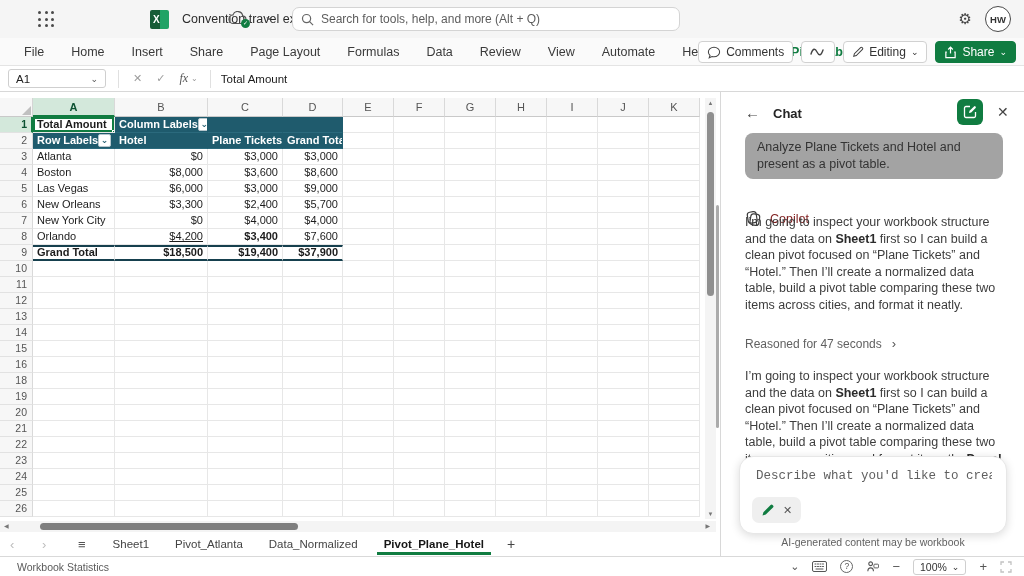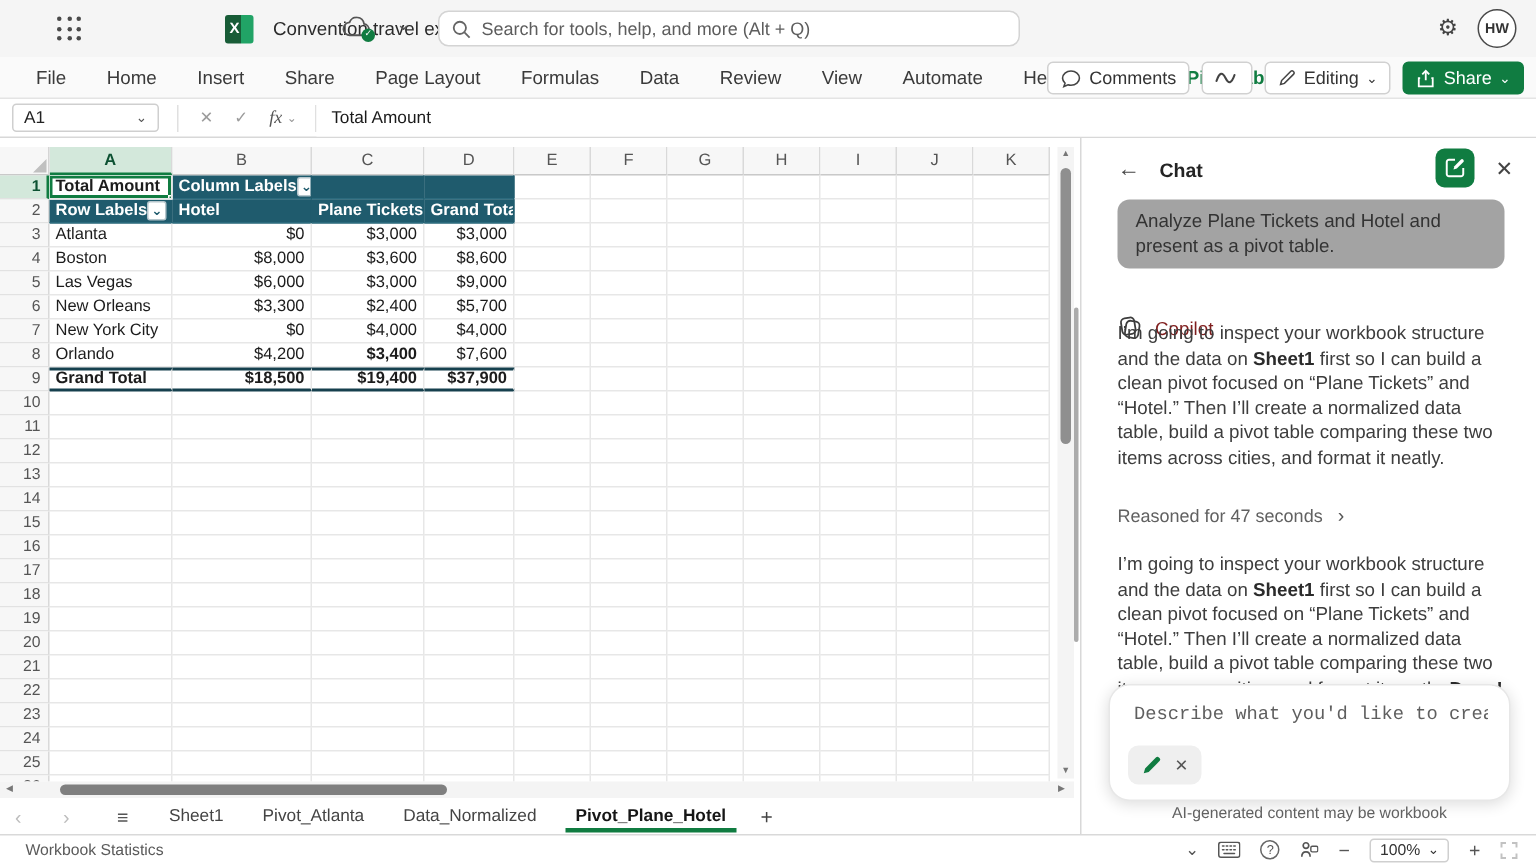--- a/index.html
+++ b/index.html
@@ -335,21 +335,21 @@
           <div class="cell" style="width: 51px;"></div>
           <div class="cell" style="width: 51px;"></div>
           <div class="cell" style="width: 51px;"></div>
           <div class="cell" style="width: 51px;"></div>
           <div class="cell" style="width: 51px;"></div>
           <div class="cell" style="width: 51px;"></div>
         </div>
         <div class="grow">
           <div class="rn">8</div>
           <div class="cell" style="width: 82px;">Orlando</div>
-          <div class="cell c-r" style="width: 93px;">$4,200</div>
+          <div class="cell c-r" style="width: 93px; text-decoration: underline;">$4,200</div>
           <div class="cell c-r" style="width: 75px; font-weight: bold;">$3,400</div>
           <div class="cell c-r" style="width: 60px;">$7,600</div>
           <div class="cell" style="width: 51px;"></div>
           <div class="cell" style="width: 51px;"></div>
           <div class="cell" style="width: 51px;"></div>
           <div class="cell" style="width: 51px;"></div>
           <div class="cell" style="width: 51px;"></div>
           <div class="cell" style="width: 51px;"></div>
           <div class="cell" style="width: 51px;"></div>
         </div>
@@ -446,34 +446,20 @@
           <div class="cell" style="width: 51px;"></div>
           <div class="cell" style="width: 51px;"></div>
           <div class="cell" style="width: 51px;"></div>
           <div class="cell" style="width: 51px;"></div>
           <div class="cell" style="width: 51px;"></div>
           <div class="cell" style="width: 51px;"></div>
           <div class="cell" style="width: 51px;"></div>
         </div>
         <div class="grow">
           <div class="rn">16</div>
-          <div class="cell" style="width: 82px;"></div>
-          <div class="cell" style="width: 93px;"></div>
-          <div class="cell" style="width: 75px;"></div>
-          <div class="cell" style="width: 60px;"></div>
-          <div class="cell" style="width: 51px;"></div>
-          <div class="cell" style="width: 51px;"></div>
-          <div class="cell" style="width: 51px;"></div>
-          <div class="cell" style="width: 51px;"></div>
-          <div class="cell" style="width: 51px;"></div>
-          <div class="cell" style="width: 51px;"></div>
-          <div class="cell" style="width: 51px;"></div>
-        </div>
-        <div class="grow">
-          <div class="rn">17</div>
           <div class="cell" style="width: 82px;"></div>
           <div class="cell" style="width: 93px;"></div>
           <div class="cell" style="width: 75px;"></div>
           <div class="cell" style="width: 60px;"></div>
           <div class="cell" style="width: 51px;"></div>
           <div class="cell" style="width: 51px;"></div>
           <div class="cell" style="width: 51px;"></div>
           <div class="cell" style="width: 51px;"></div>
           <div class="cell" style="width: 51px;"></div>
           <div class="cell" style="width: 51px;"></div>

